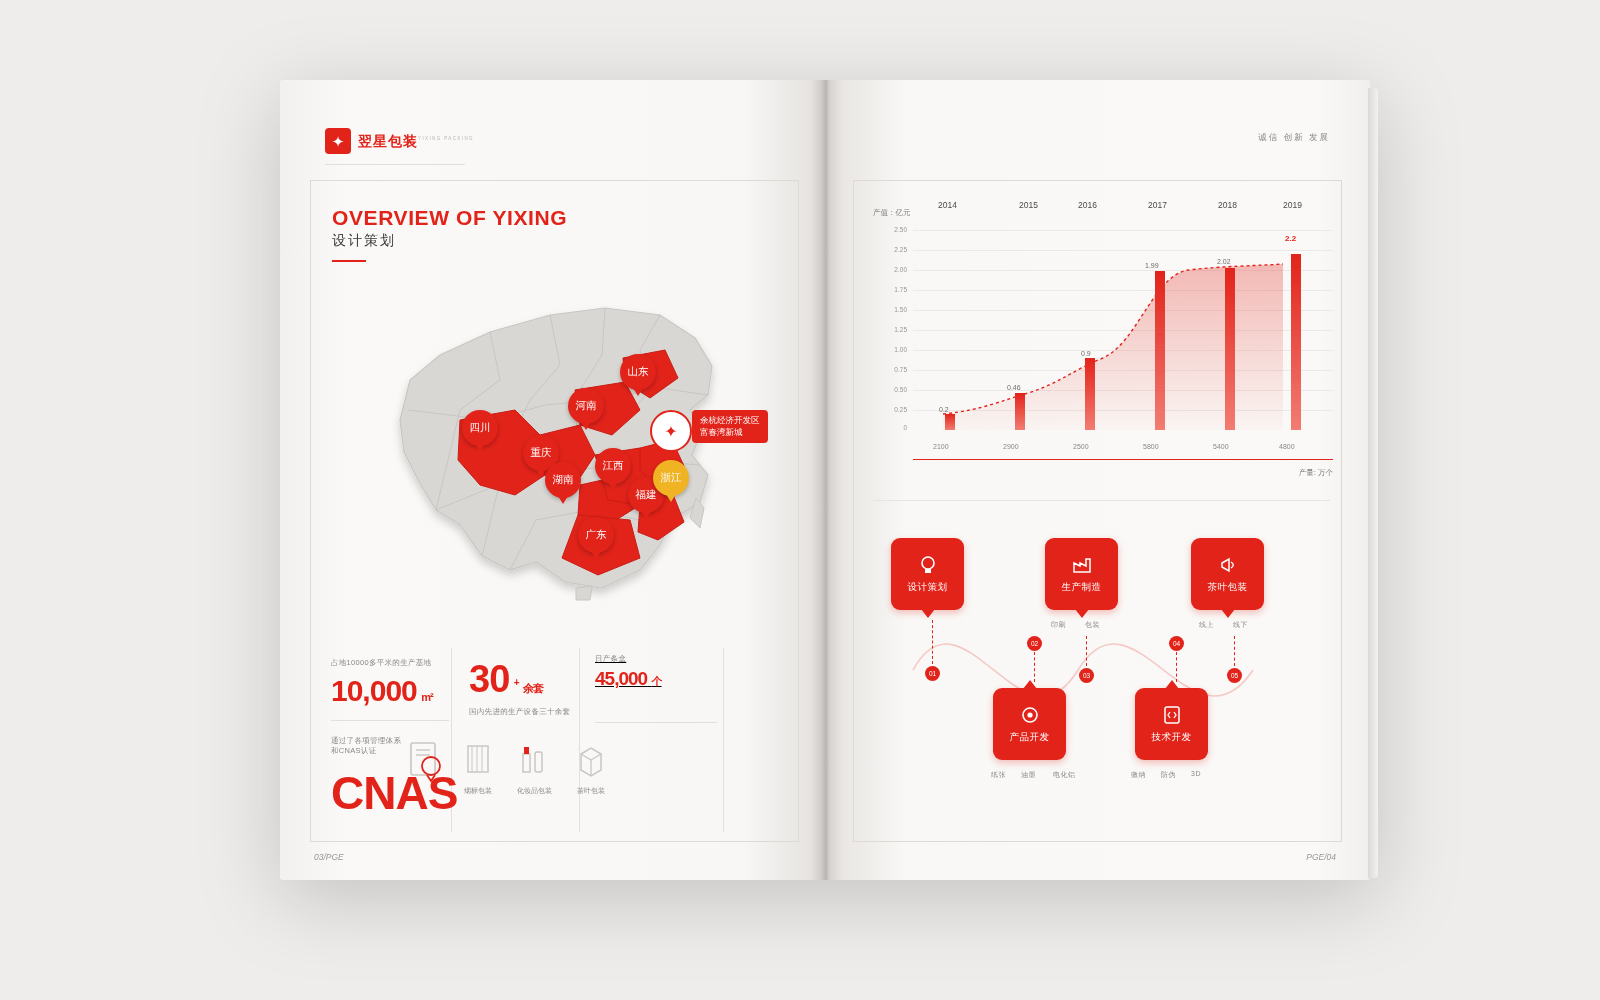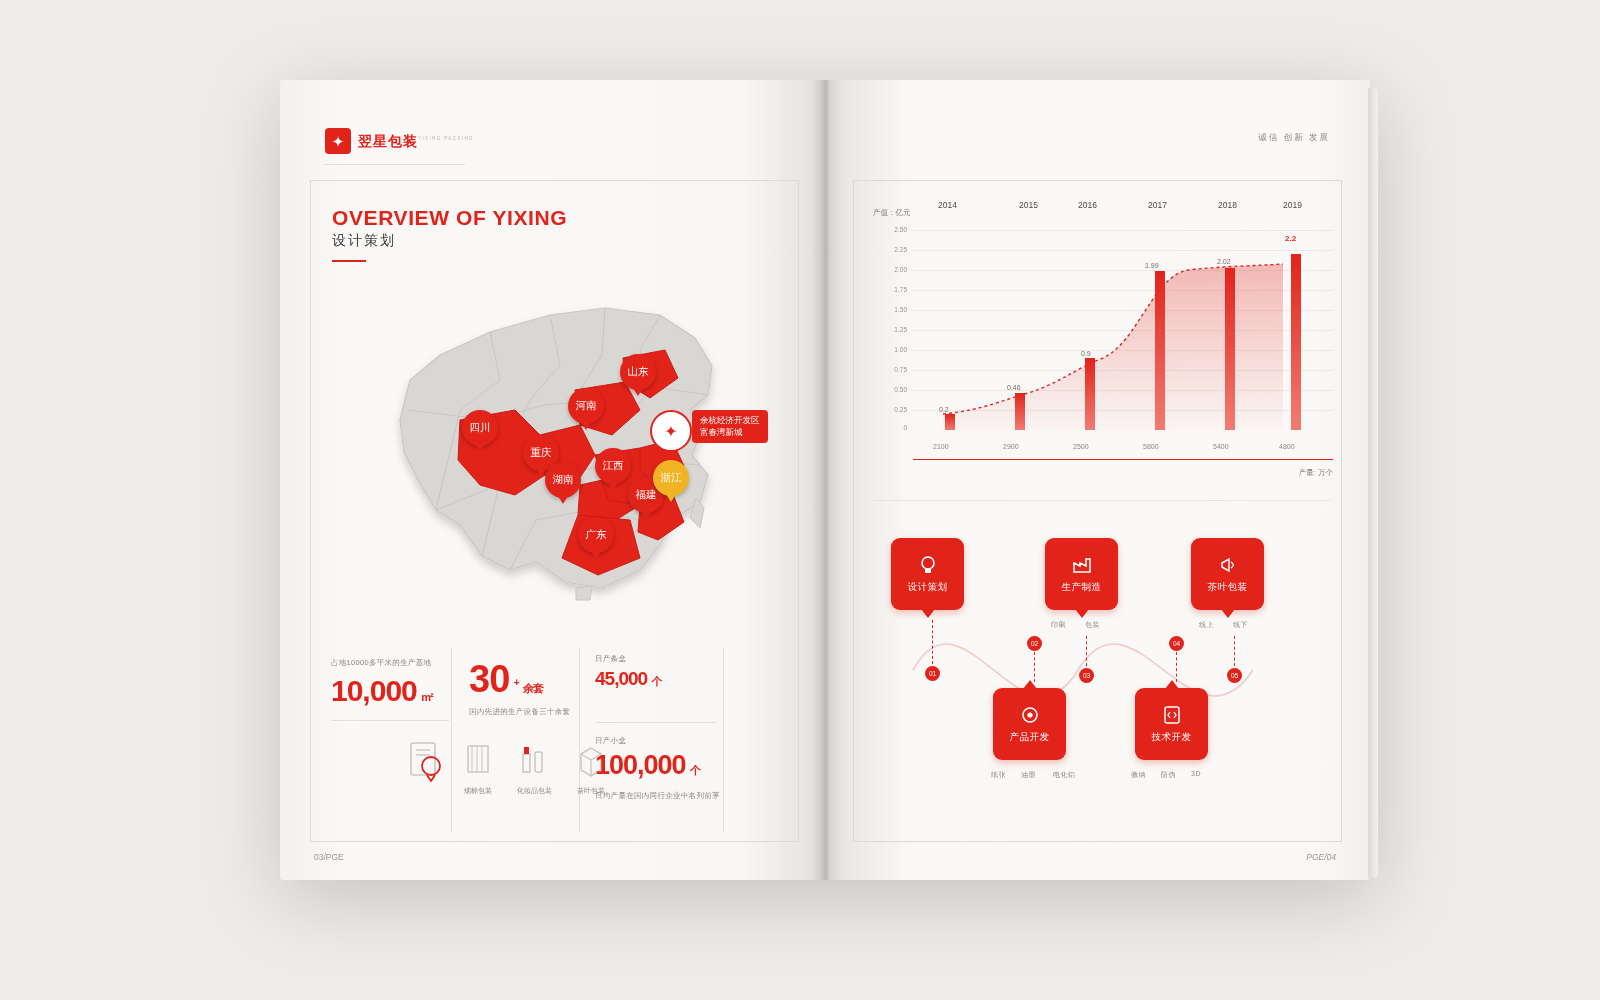--- a/index.html
+++ b/index.html
@@ -94,21 +94,21 @@
   .stats{position:absolute;left:31px;top:560px;width:485px;height:200px;}
   .vline{position:absolute;width:1px;background:#e3dfdb;top:8px;height:184px;}
   .hline{position:absolute;height:1px;background:#e3dfdb;}
   .st-lbl{font-size:7.5px;color:#8b8785;letter-spacing:.3px;}
   .st-big{color:#e2231a;font-weight:bold;letter-spacing:-1px;}
   .sup{font-size:10px;vertical-align:super;}
   .cnas{color:#e2231a;font-weight:bold;font-size:46px;letter-spacing:-1px;line-height:1;}
   .prod-ico{width:30px;height:38px;}
   .prod-cap{font-size:7px;color:#8b8785;text-align:center;margin-top:4px;}
 
-  .pg-left{position:absolute;left:34px;top:772px;font-size:8.5px;color:#9a9694;}
+  .pg-left{position:absolute;left:34px;top:772px;font-size:8.5px;color:#9a9694;font-style:italic;}
   .pg-right{position:absolute;right:34px;top:772px;font-size:8.5px;color:#9a9694;font-style:italic;}
 
   
   .slogan{position:absolute;right:40px;top:52px;font-size:8.5px;color:#8b8785;letter-spacing:2px;}
   .r-frame{left:28px;top:100px;width:487px;height:660px;}
   .chart-area{position:absolute;left:48px;top:150px;width:460px;height:230px;}
   .axis-ylabel{position:absolute;left:0;top:-22px;font-size:7.5px;color:#7d7a78;}
   .axis-xlabel{position:absolute;right:0;bottom:-18px;font-size:7.5px;color:#7d7a78;}
   .ytick{position:absolute;left:10px;font-size:6.5px;color:#9a9694;text-align:right;width:24px;}
   .gridline{position:absolute;left:40px;right:0;height:1px;background:#eceae8;}
@@ -251,20 +251,25 @@
         <div class="hline" style="left:284px;top:82px;width:122px"></div>
 
         <div style="position:absolute;left:20px;top:18px;">
           <div class="st-lbl">占地10000多平米的生产基地</div>
           <div style="margin-top:6px;">
             <span class="st-big" style="font-size:30px">10,000</span>
             <span class="st-big" style="font-size:11px">m²</span>
           </div>
         </div>
 
+        <div style="position:absolute;left:20px;top:96px;">
+          <div class="st-lbl">通过了各项管理体系</div>
+          <div class="st-lbl">和CNAS认证</div>
+          <div class="cnas" style="margin-top:14px">CNAS</div>
+        </div>
         <svg style="position:absolute;left:96px;top:100px" width="40" height="42">
           <rect x="4" y="3" width="24" height="32" rx="2" fill="none" stroke="#c9c6c3" stroke-width="1.6"></rect>
           <line x1="9" y1="10" x2="23" y2="10" stroke="#c9c6c3" stroke-width="1.4"></line>
           <line x1="9" y1="15" x2="23" y2="15" stroke="#c9c6c3" stroke-width="1.4"></line>
           <circle cx="24" cy="26" r="9" fill="none" stroke="#e2231a" stroke-width="1.8"></circle>
           <path d="M20 35 l4 6 l4 -6" fill="none" stroke="#e2231a" stroke-width="1.8"></path>
         </svg>
 
         <div style="position:absolute;left:158px;top:18px;">
           <div>
@@ -296,34 +301,26 @@
           <div>
             <svg class="prod-ico" viewBox="0 0 30 38">
               <path d="M5 14 L15 8 L25 14 L25 30 L15 36 L5 30 Z" fill="none" stroke="#c9c6c3" stroke-width="1.5"></path>
               <path d="M5 14 L15 20 L25 14" fill="none" stroke="#c9c6c3" stroke-width="1.3"></path>
               <line x1="15" y1="20" x2="15" y2="36" stroke="#c9c6c3" stroke-width="1.3"></line>
             </svg>
             <div class="prod-cap">茶叶包装</div>
           </div>
         </div>
 
-        <div style="position:absolute;left:284px;top:14px;">
+        <div style="position:absolute;left:284px;top:14px;text-decoration:underline;">
           <div class="st-lbl">日产条盒</div>
           <div style="margin-top:4px">
             <span class="st-big" style="font-size:19px">45,000</span>
             <span class="st-big" style="font-size:11px">个</span>
           </div>
-        </div>
-        <div style="position:absolute;left:284px;top:96px;">
-          <div class="st-lbl">日产小盒</div>
-          <div style="margin-top:4px">
-            <span class="st-big" style="font-size:27px">100,000</span>
-            <span class="st-big" style="font-size:11px">个</span>
-          </div>
-          <div class="st-lbl" style="margin-top:10px">日均产量在国内同行企业中名列前茅</div>
         </div>
       </div>
 
       <div class="pg-left">03/PGE</div>
     </div>
 
     <div class="page right">
       <div class="slogan">诚信 创新 发展</div>
       <div class="frame r-frame"></div>
 

